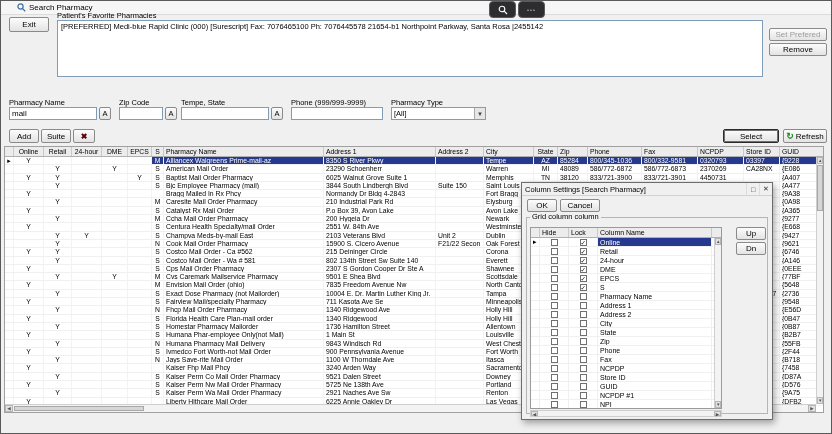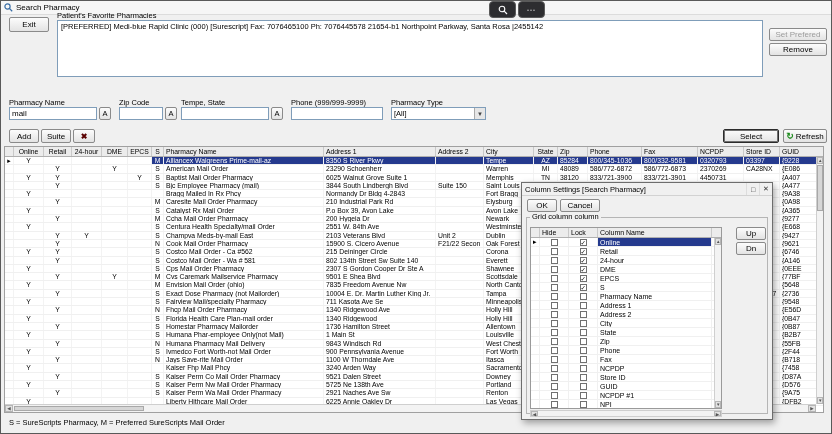--- a/index.html
+++ b/index.html
@@ -3,21 +3,21 @@
 <meta charset="utf-8">
 <style>
   * { margin:0; padding:0; box-sizing:border-box; }
   html,body { background:#ffffff; }
   .win {
     position:relative; width:832px; height:434px; background:#f0f0f0;
     border:1px solid #595959; font-family:"Liberation Sans", sans-serif;
     overflow:hidden; color:#000;
   }
   .titlebar { position:absolute; left:0; top:0; right:0; height:14px; background:#f6f6f6;
-    border-bottom:1px solid #dcdcdc; display:flex; align-items:center; gap:3px; padding-left:3px; font-size:8px; }
+    border-bottom:1px solid #dcdcdc; display:flex; align-items:center; gap:3px; padding-left:16px; font-size:8px; }
   .chip { position:absolute; top:0; height:17px; width:27px; background:#2d2d30; border:1px solid #5a5a5a;
     border-radius:4px; display:flex; align-items:center; justify-content:center; color:#fff; z-index:40; }
   .chip.more { font-size:9px; letter-spacing:1px; }
   .btn { position:absolute; background:linear-gradient(#fcfcfc,#e3e3e3); border:1px solid #8a8a8a;
     border-radius:2px; font-size:8px; display:flex; align-items:center; justify-content:center; cursor:default; }
   .btn.disabled { color:#9b9b9b; }
   .btn.default { border:1px solid #2b2b2b; box-shadow:0 0 0 1px #6f6f6f inset; }
   .lbl { position:absolute; font-size:7.5px; white-space:nowrap; }
   .listbox { position:absolute; left:56px; top:19px; width:706px; height:57px; background:#fff;
     border:1px solid #7f9db9; overflow:hidden; font-size:7.5px; line-height:10px; padding:1px 3px; }
@@ -771,21 +771,20 @@
       <div class="vthumb"></div>
       <div class="sbarr dn">▼</div>
     </div>
     <div class="hsb">
       <div class="sbarr la">◀</div>
       <div class="hthumb"></div>
       <div class="sbarr ra">▶</div>
     </div>
   </div>
 
-  <div class="legend">S = SureScripts Pharmacy, M = Preferred SureScripts Mail Order</div>
 
   <div class="dlg">
     <div class="dlg-title">
       <span>Column Settings [Search Pharmacy]</span>
       <span class="dlg-btns">
         <span class="dlg-btn">□</span>
         <span class="dlg-btn">✕</span>
       </span>
     </div>
     <div class="btn" style="left:5px;top:16px;width:30px;height:13px;">OK</div>

